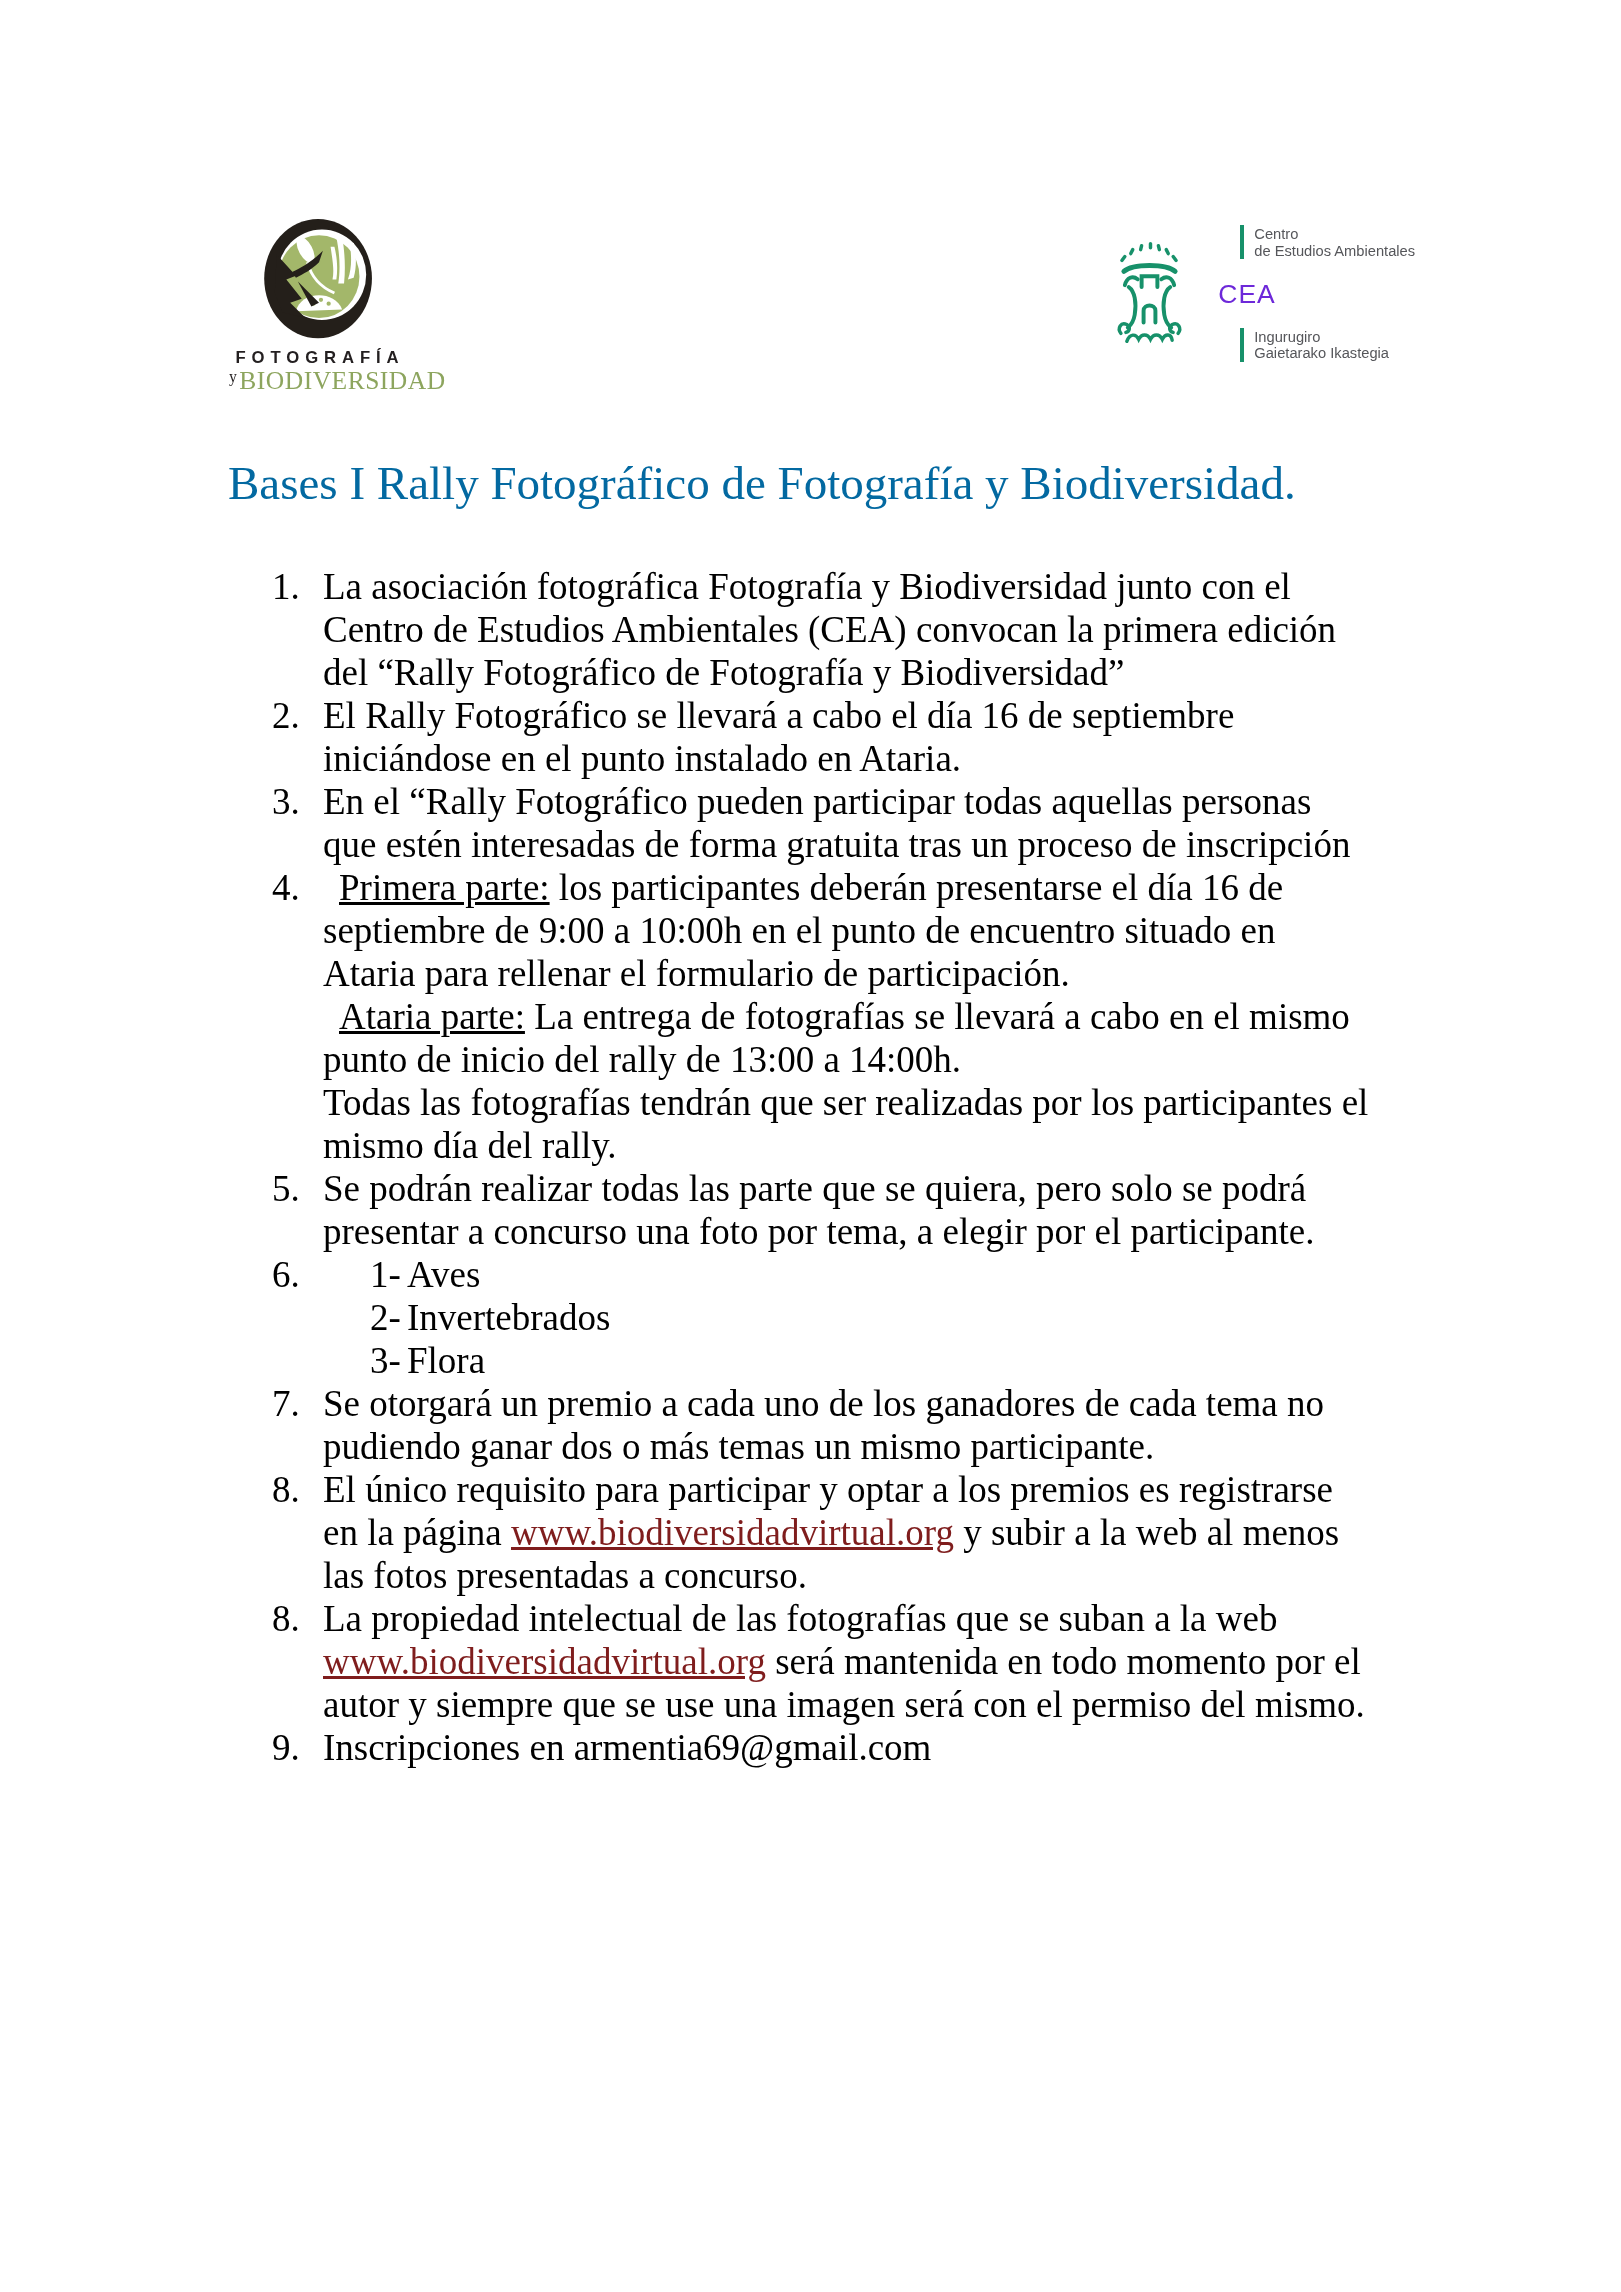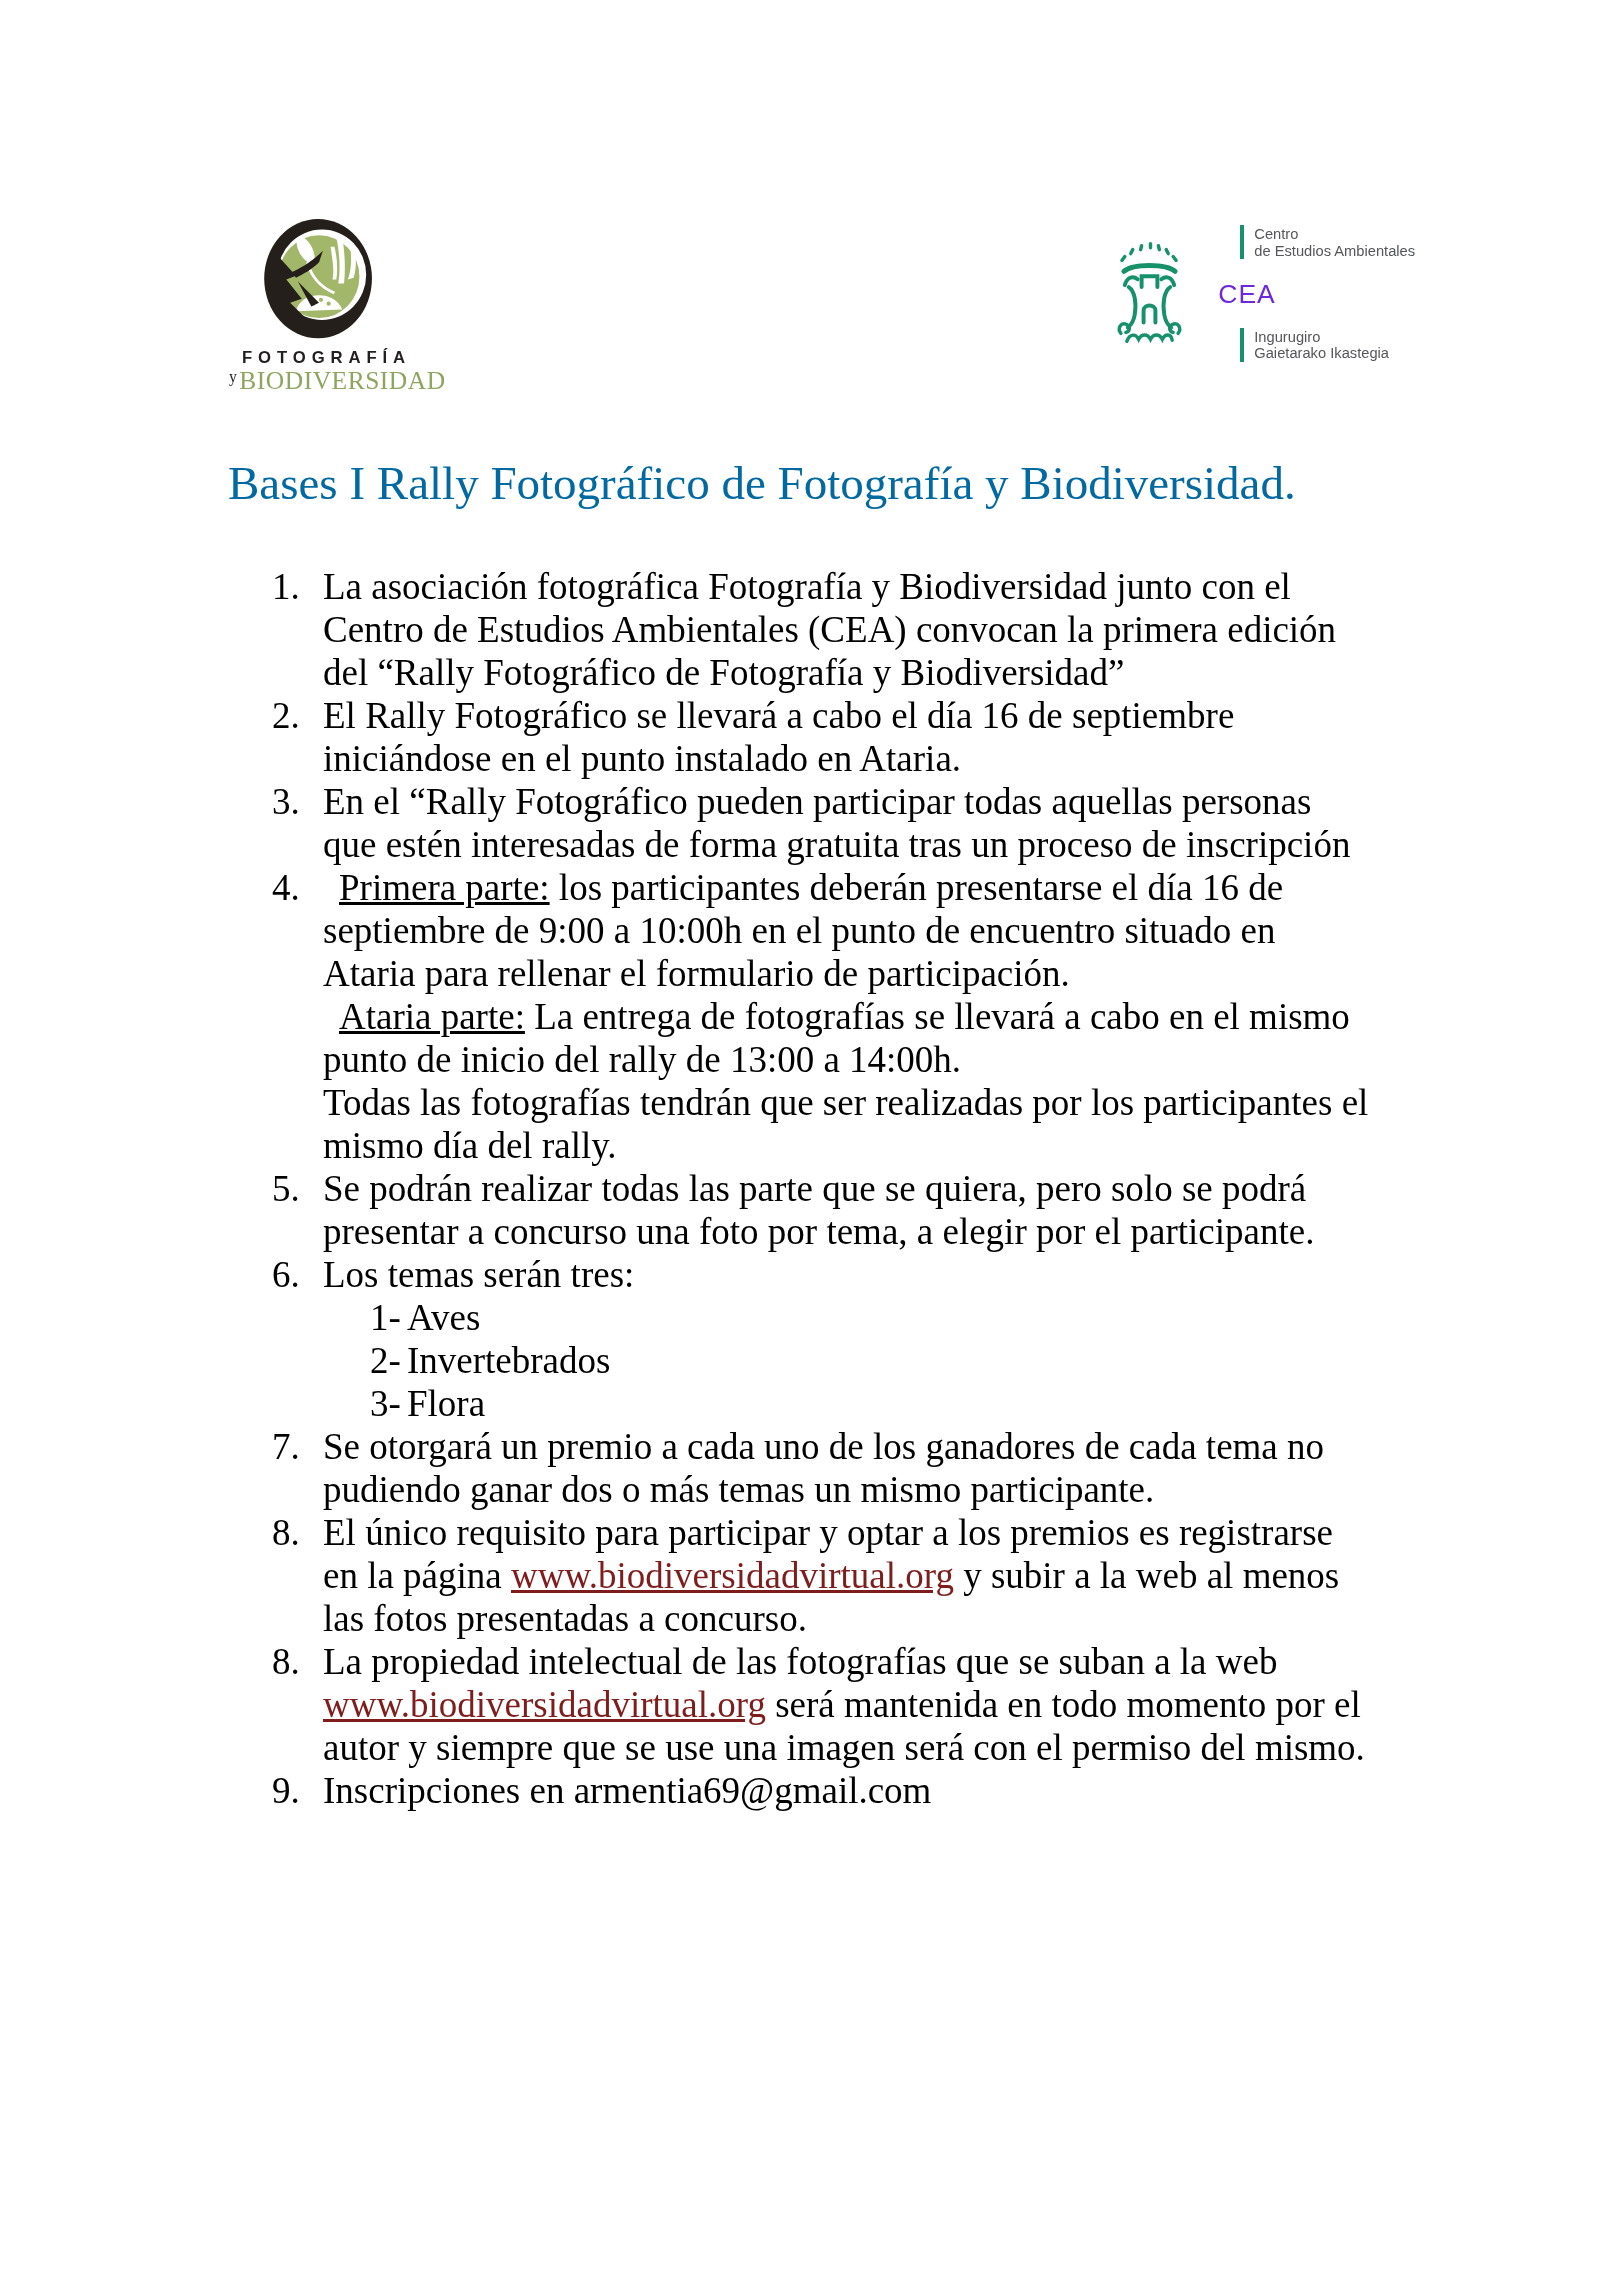--- a/index.html
+++ b/index.html
@@ -12,21 +12,21 @@
     color: #000000;
     overflow: hidden;
   }
 
   
   .logo-left {
     position: absolute;
     left: 229px;
     top: 218px;
     width: 182px;
-    text-align: right;
+    text-align: center;
   }
   .logo-left svg { display: block; margin: 0 auto; width: 114px; height: 127px; }
   .logo-left .wordmark1 {
     font-family: "Liberation Sans", sans-serif;
     font-weight: bold;
     font-size: 16.7px;
     letter-spacing: 5.9px;
     color: #231f20;
     margin-top: 2.9px;
     white-space: nowrap;
@@ -196,21 +196,20 @@
     </div>
 
     <div class="item">
       <span class="num">5.</span>
       <div class="body">Se podrán realizar todas las parte que se quiera, pero solo se podrá presentar a concurso una foto por tema, a elegir por el participante.</div>
     </div>
 
     <div class="item">
       <span class="num">6.</span>
       <div class="body">
-        <div>Los temas serán tres:</div>
         <div class="sub">
             <span class="subnum">1-</span>
             <span>Aves</span>
           </div>
         <div class="sub">
             <span class="subnum">2-</span>
             <span>Invertebrados</span>
           </div>
         <div class="sub">
             <span class="subnum">3-</span>

